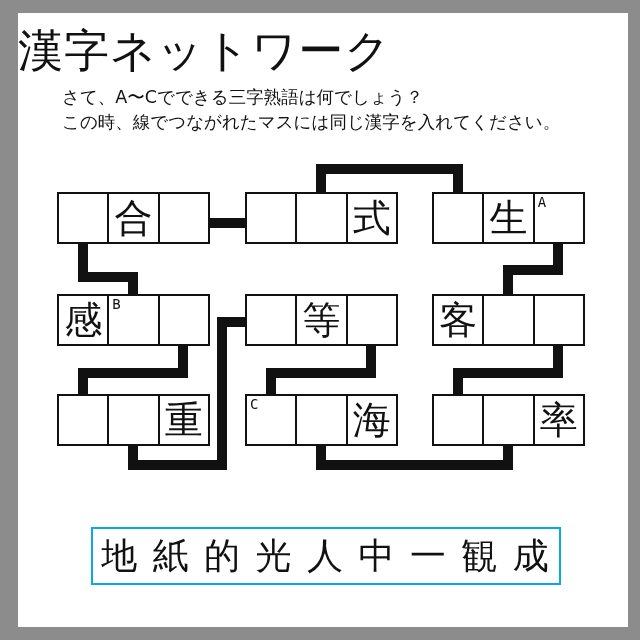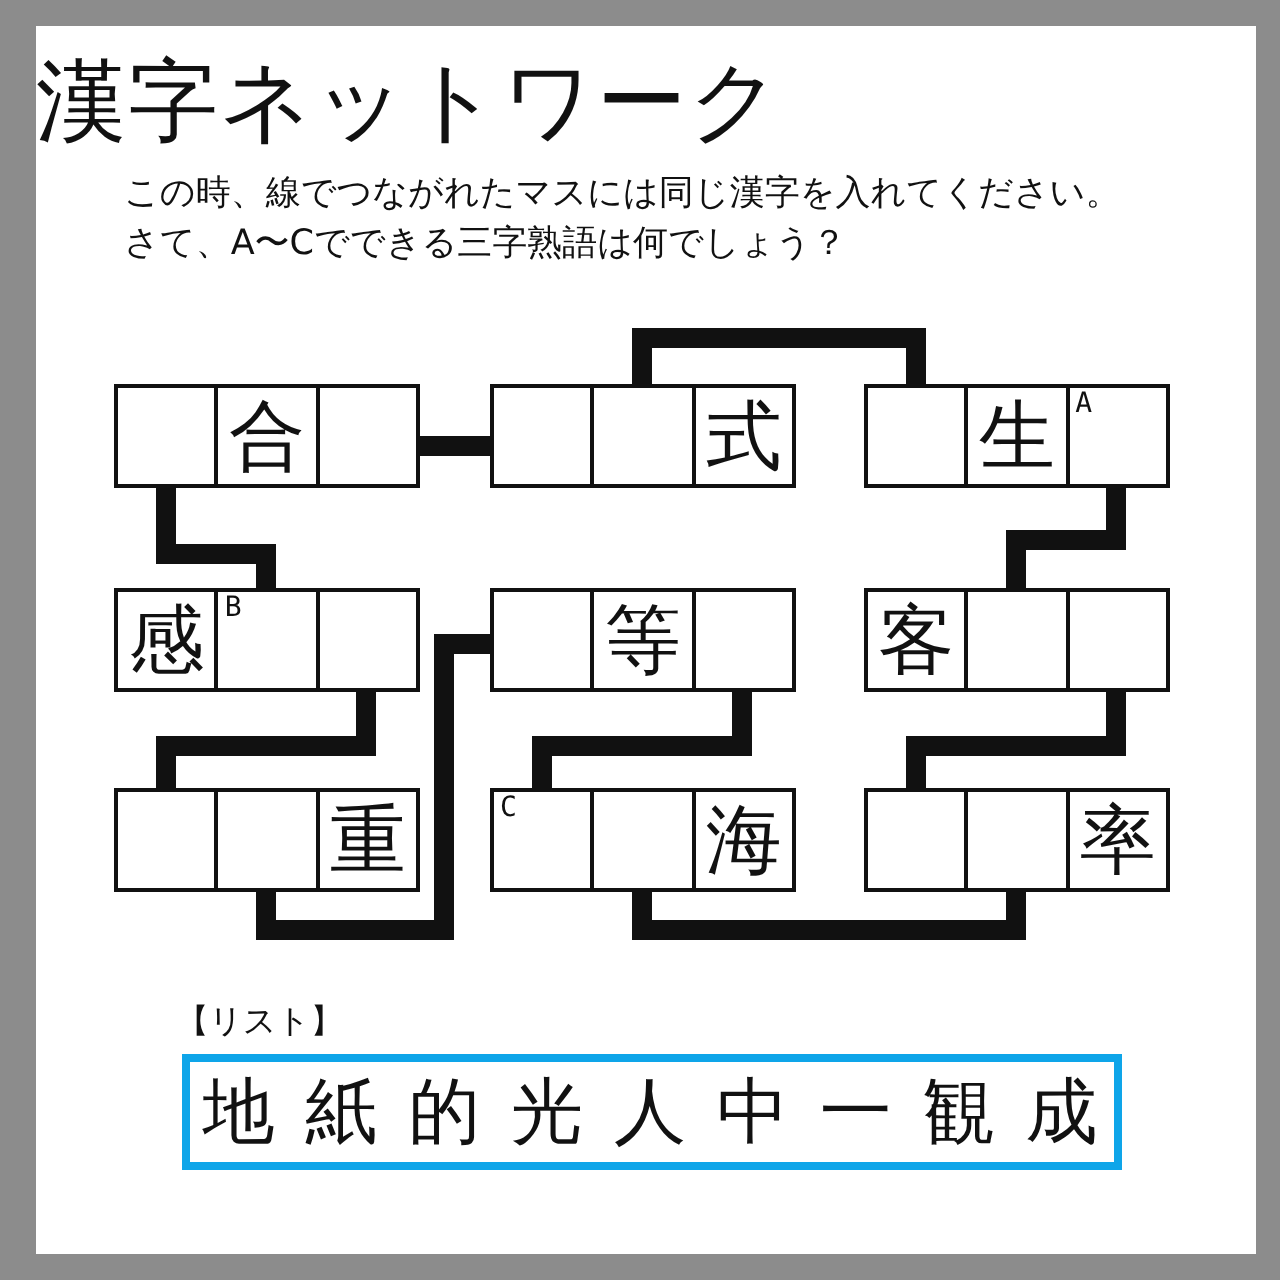--- a/index.html
+++ b/index.html
@@ -43,36 +43,36 @@
   }
   
   .seg { position:absolute; background:#111; z-index:1; }
   
   .list-heading {
     position:absolute; left:70px; top:487px;
     font-size:16.5px; white-space:nowrap;
   }
   .list-box {
     position:absolute; left:73px; top:514px; width:470px; height:58px;
-    box-sizing:border-box; border:4px solid #0ea5e9;
+    box-sizing:border-box; border:2px solid #0ea5e9;
     display:flex; align-items:center; justify-content:center;
     font-family:"DejaVu Serif", serif;
     font-size:36px; letter-spacing:2px; white-space:nowrap;
   }
 </style>
 </head>
 <body>
 
 <div class="page">
 
   <div class="title">漢字ネットワーク</div>
 
   <div class="instructions">
+    <div>さて、A〜Cでできる三字熟語は何でしょう？</div>
     <div>この時、線でつながれたマスには同じ漢字を入れてください。</div>
-    <div>さて、A〜Cでできる三字熟語は何でしょう？</div>
   </div>
 
   <div class="seg" style="left:60px;top:229px;width:10px;height:40px;"></div>
   <div class="seg" style="left:60px;top:259px;width:60px;height:10px;"></div>
   <div class="seg" style="left:110px;top:259px;width:10px;height:24px;"></div>
 
   <div class="seg" style="left:190px;top:205px;width:39px;height:10px;"></div>
 
   <div class="seg" style="left:298px;top:151px;width:10px;height:30px;"></div>
   <div class="seg" style="left:298px;top:151px;width:147px;height:10px;"></div>
@@ -225,18 +225,17 @@
     <div class="cell">
         <span class="clabel"></span>
         <span class="ckanji"></span>
       </div>
     <div class="cell">
         <span class="clabel"></span>
         <span class="ckanji">率</span>
       </div>
   </div>
 
-  <div class="list-heading">【リスト】</div>
   <div class="list-box">
     <span>地 紙 的 光 人 中 一 観 成</span>
   </div>
 
 </div>
 
 </body></html>

